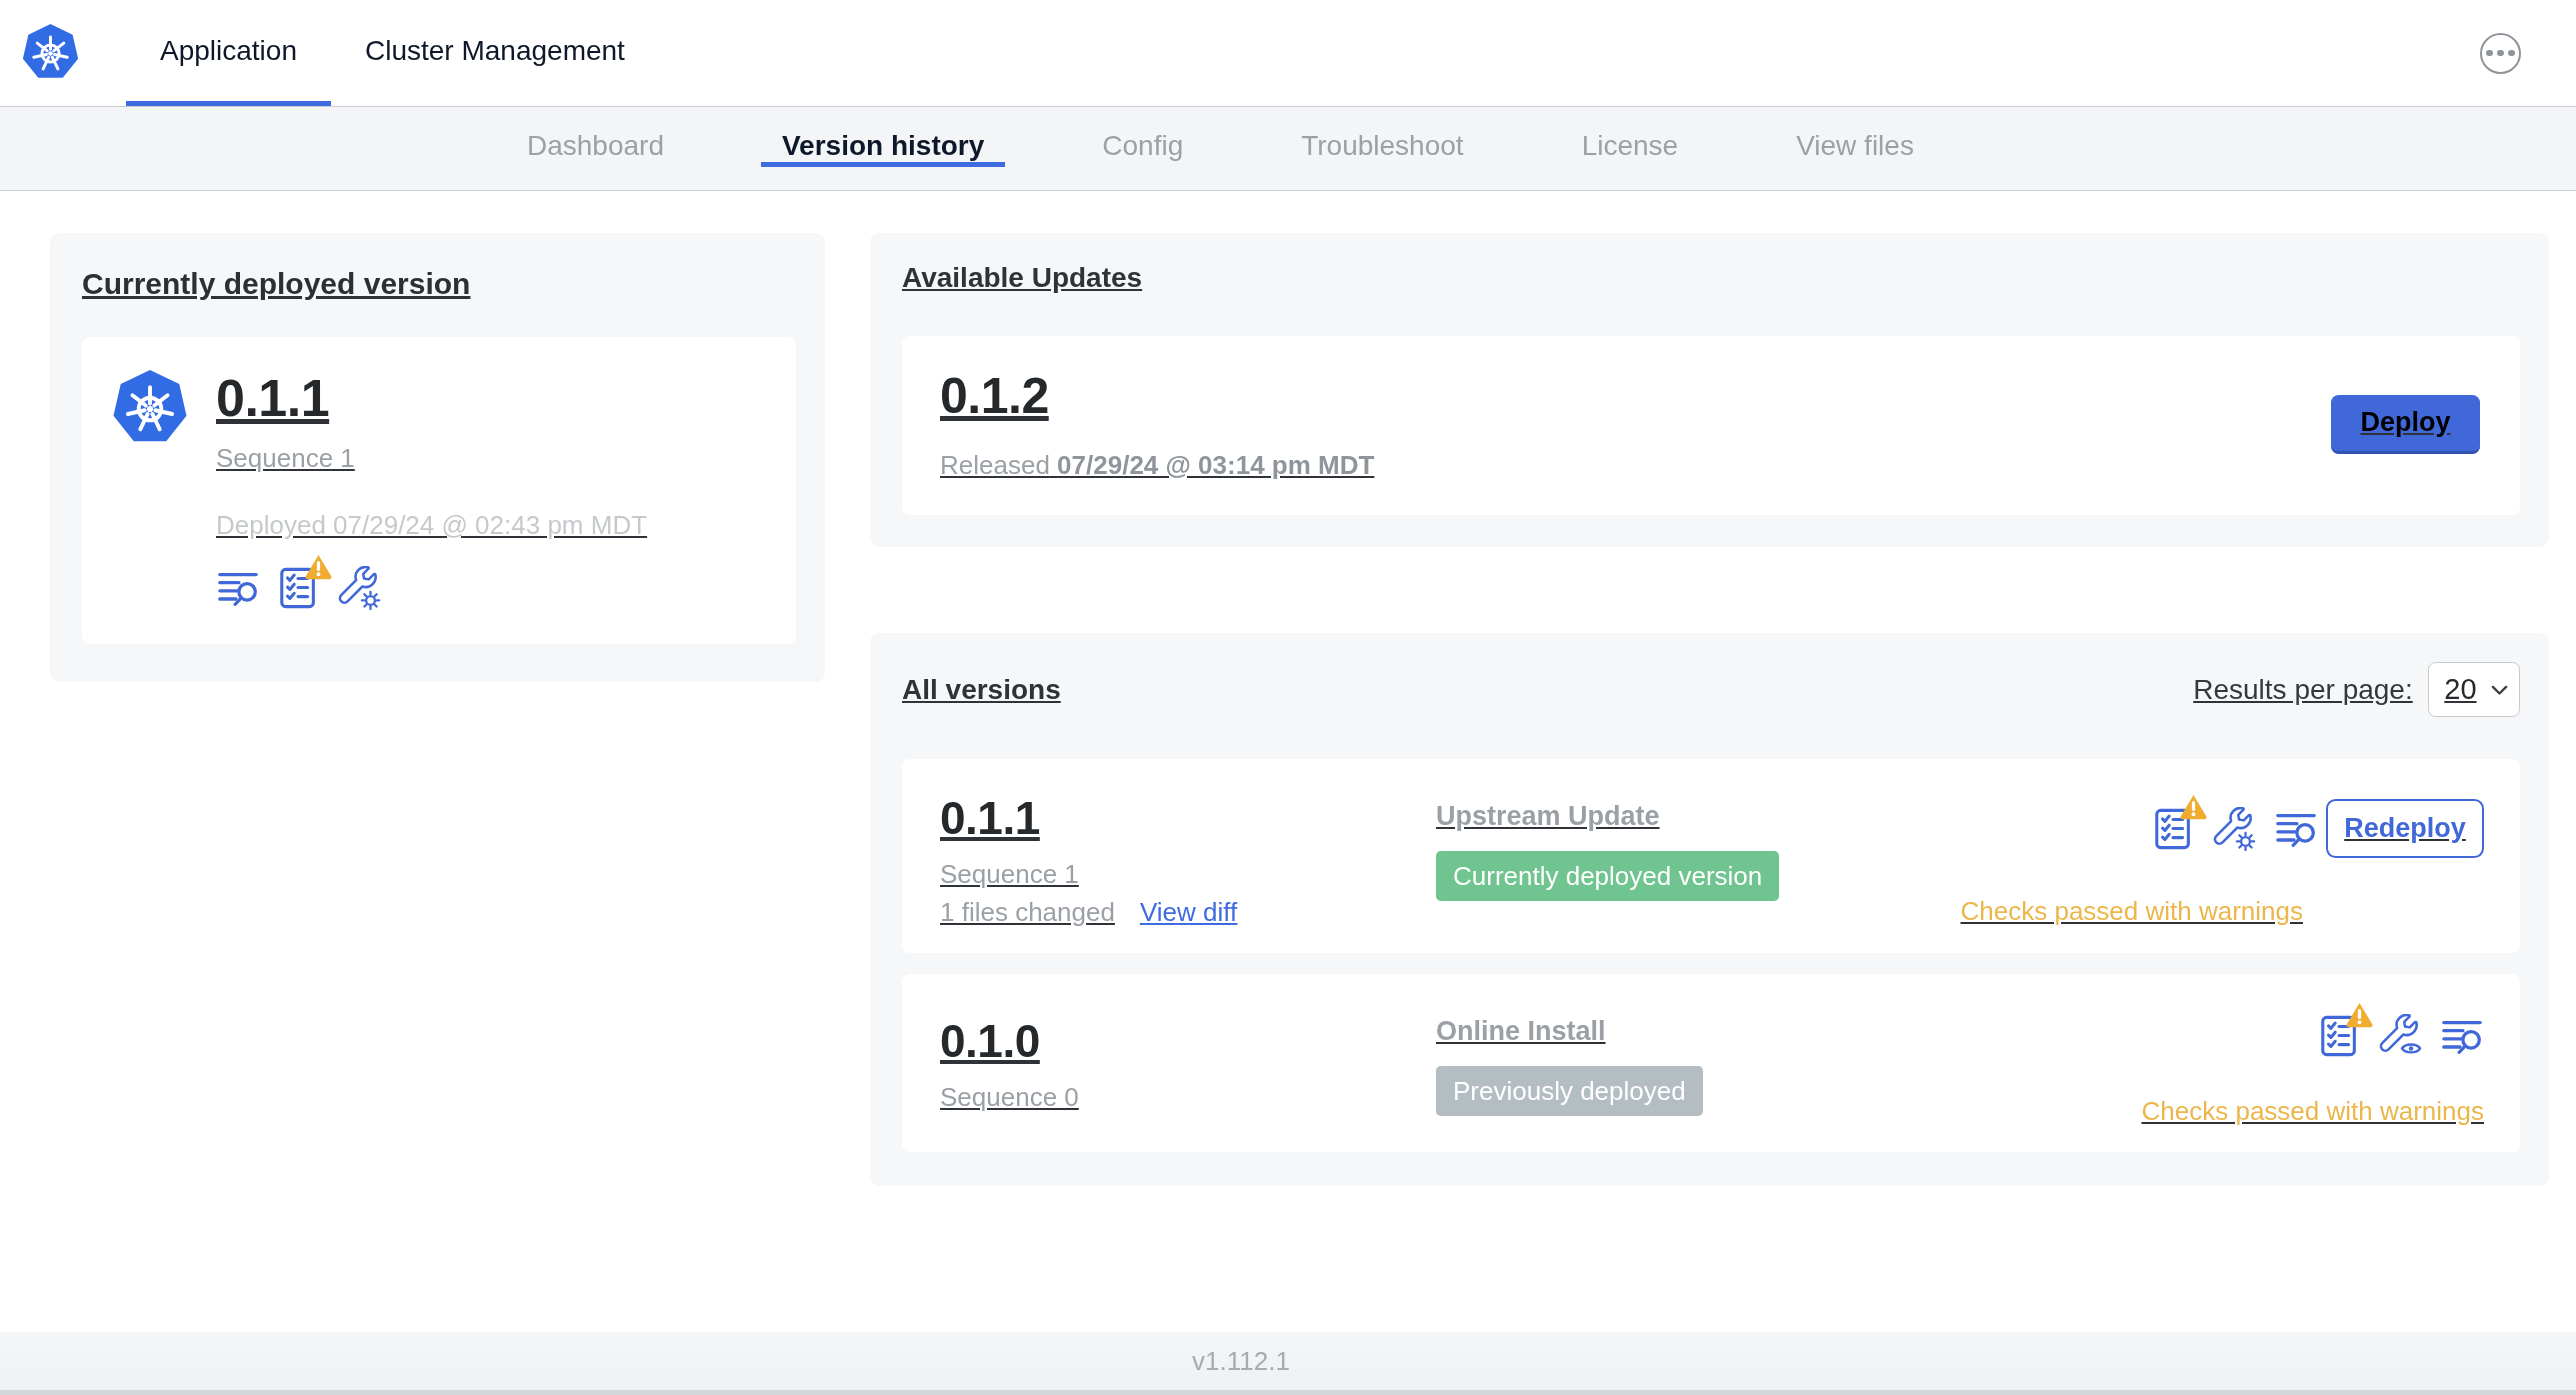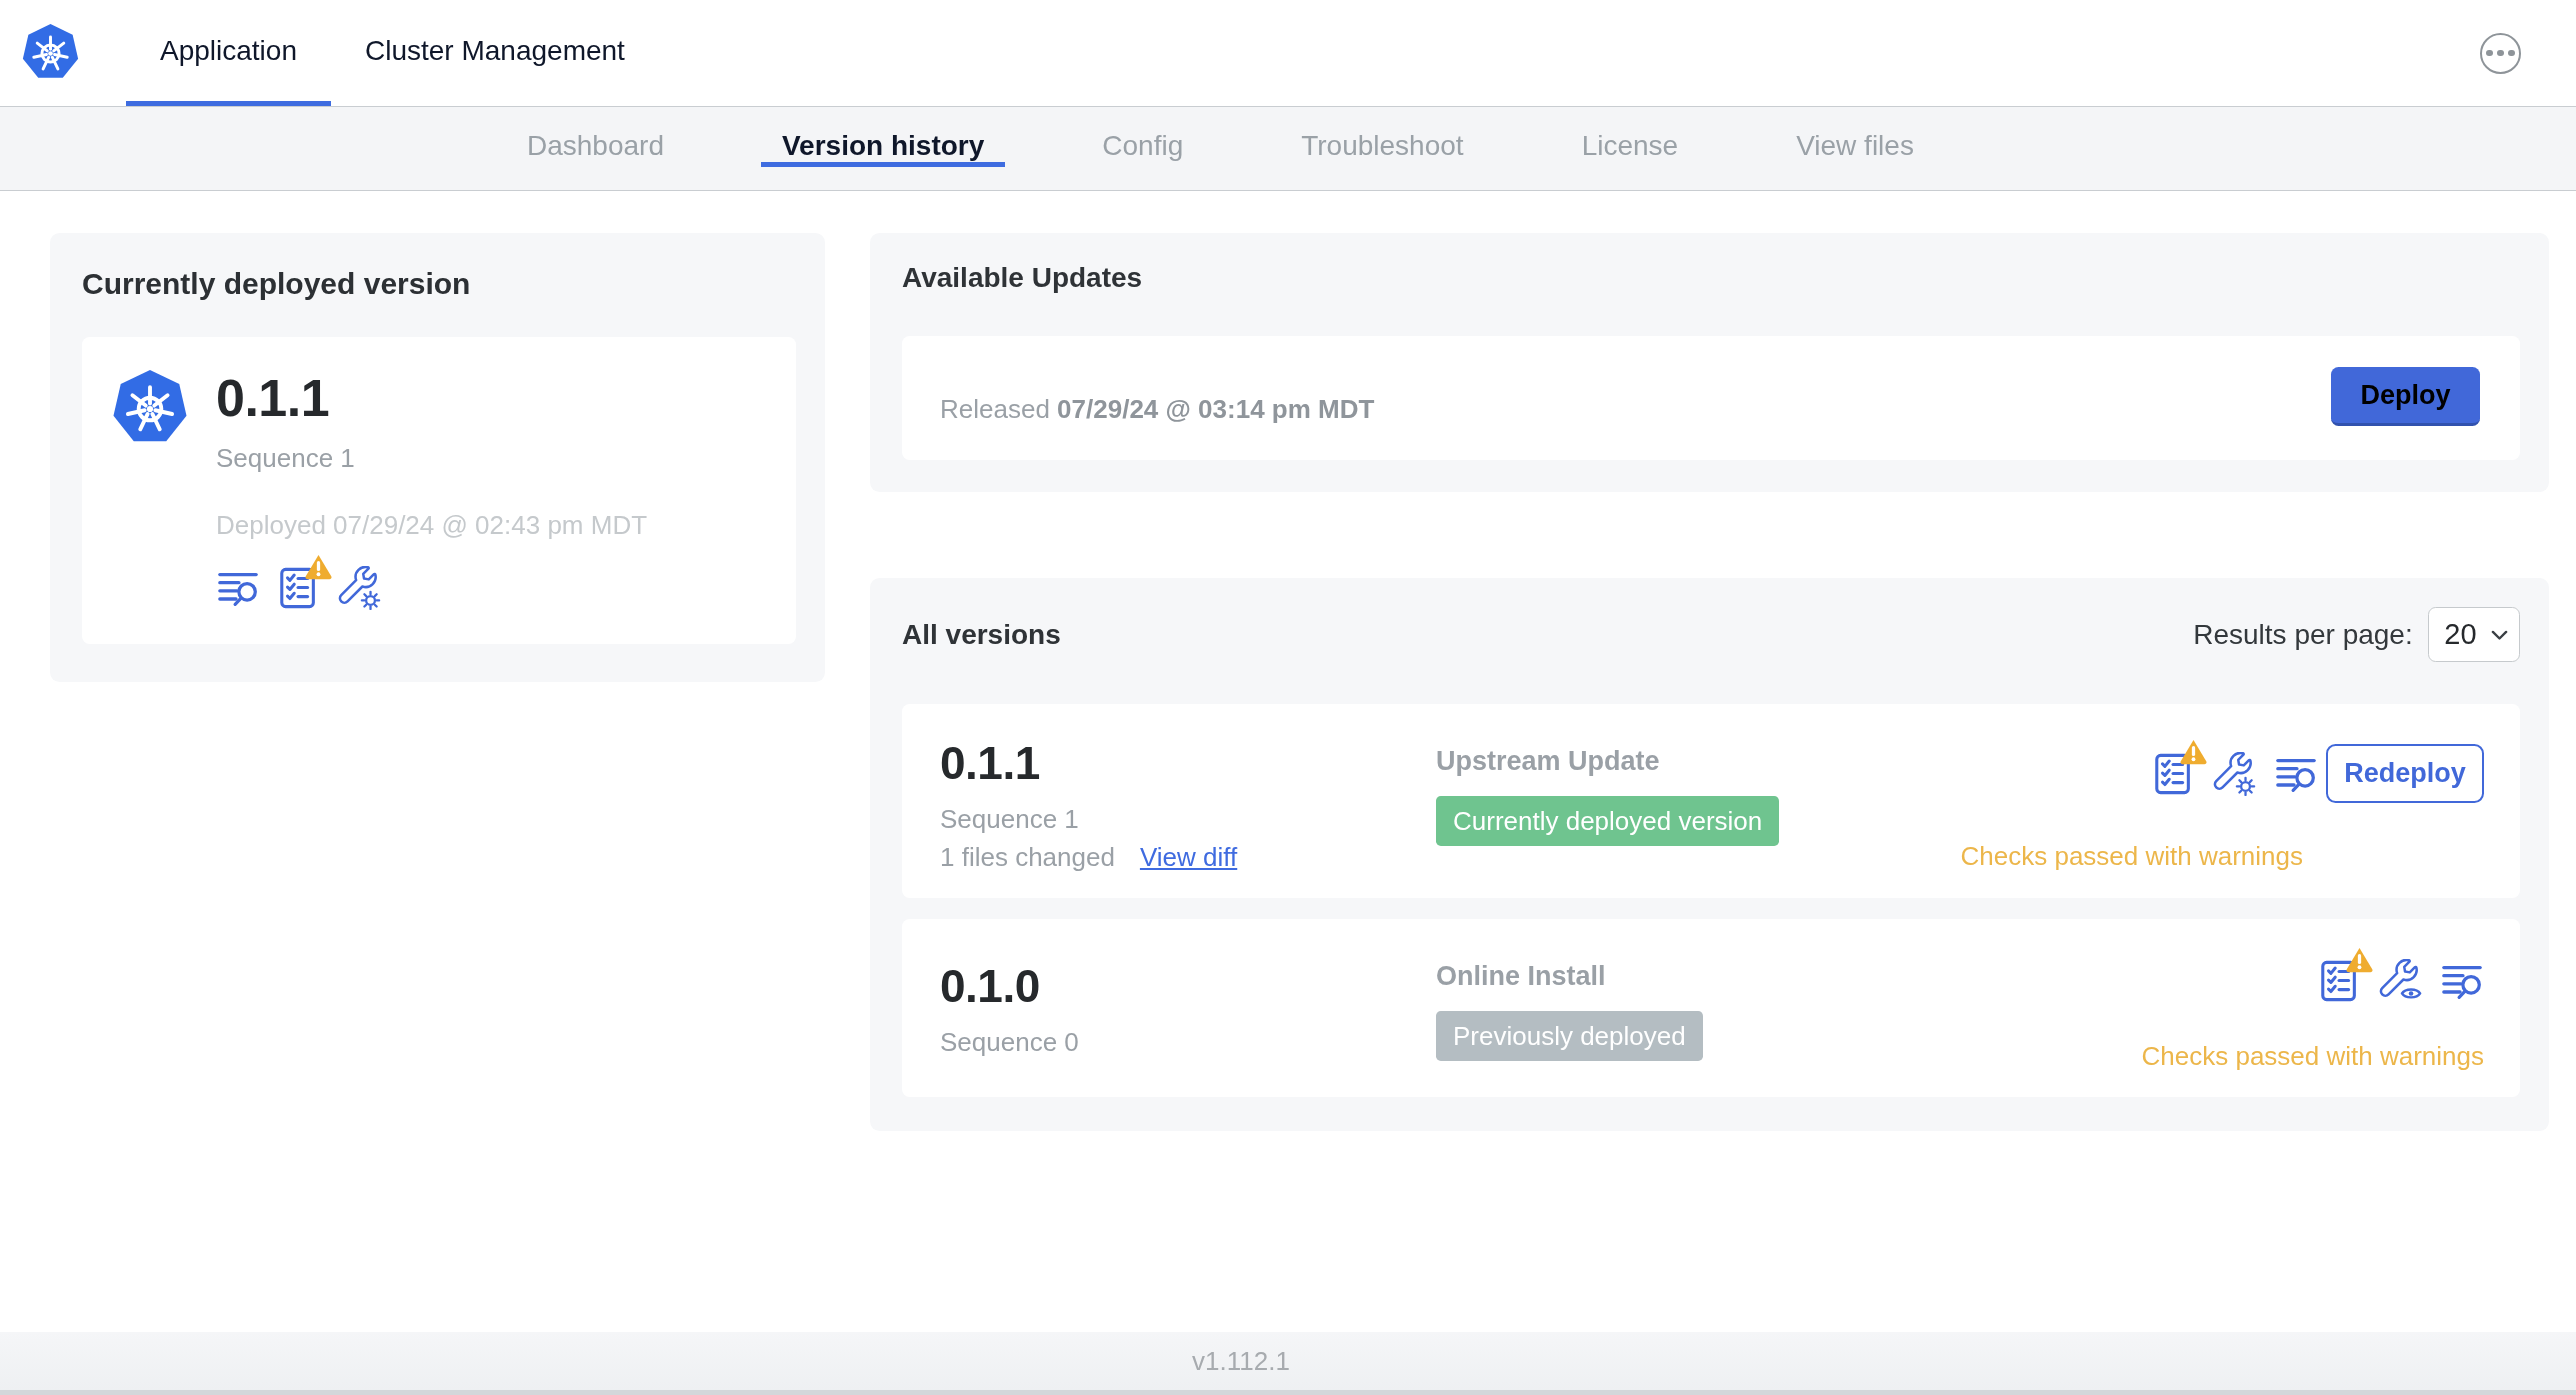--- a/index.html
+++ b/index.html
@@ -38,21 +38,21 @@
   }
   .subnav-item {
     display:flex; align-items:center; padding:0 21px; margin-right:76px;
     font-size:28px; color:#9aa1a7; cursor:pointer; border-bottom:5.7px solid transparent;
   }
   .subnav-item.active { color:#0f172a; font-weight:600; border-bottom-color:#3e6ce0; }
 
   
   .main {
     flex:1 1 auto; background:#fff; display:flex; align-items:flex-start;
-    padding:42px 27px 0 50px; gap:45px;
+    padding:42px 27px 0 50px; gap:45px;text-decoration:underline;
   }
   .panel { background:#f6f7f9; border-radius:9.5px; }
   .panel-title { font-size:28px; font-weight:600; color:#2f3337; }
 
   
   .left-col { width:775px; flex:0 0 auto; }
   .current-card { padding:34px 29px 38px 32px; }
   .current-card .big-title { font-size:30px; font-weight:700; color:#2c3034; }
   .current-inner {
     margin-top:36px; background:#fff; border-radius:7.6px;
@@ -245,20 +245,21 @@
       </div>
     </section>
   </div>
 
   <div class="right-col">
 
     <section class="panel updates-card">
       <h2 class="panel-title">Available Updates</h2>
       <div class="updates-inner">
         <div>
+          <div class="update-version">0.1.2</div>
           <div class="released-line">
             <span>Released</span>
             <b>07/29/24 @ 03:14 pm MDT</b>
           </div>
         </div>
         <button class="deploy-btn">Deploy</button>
       </div>
     </section>
 
     <section class="panel versions-card">

